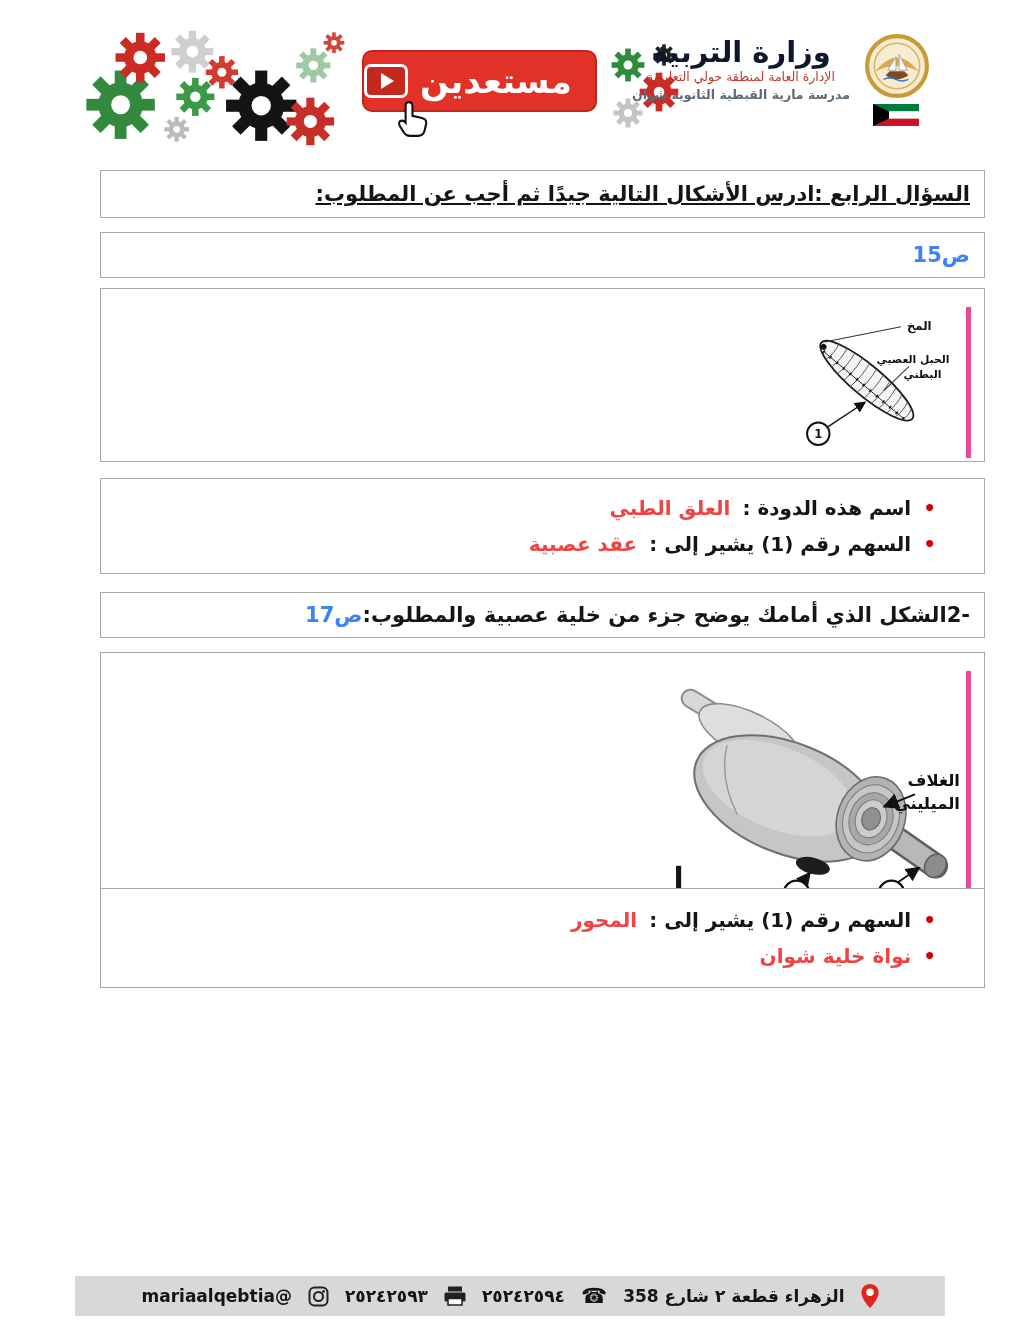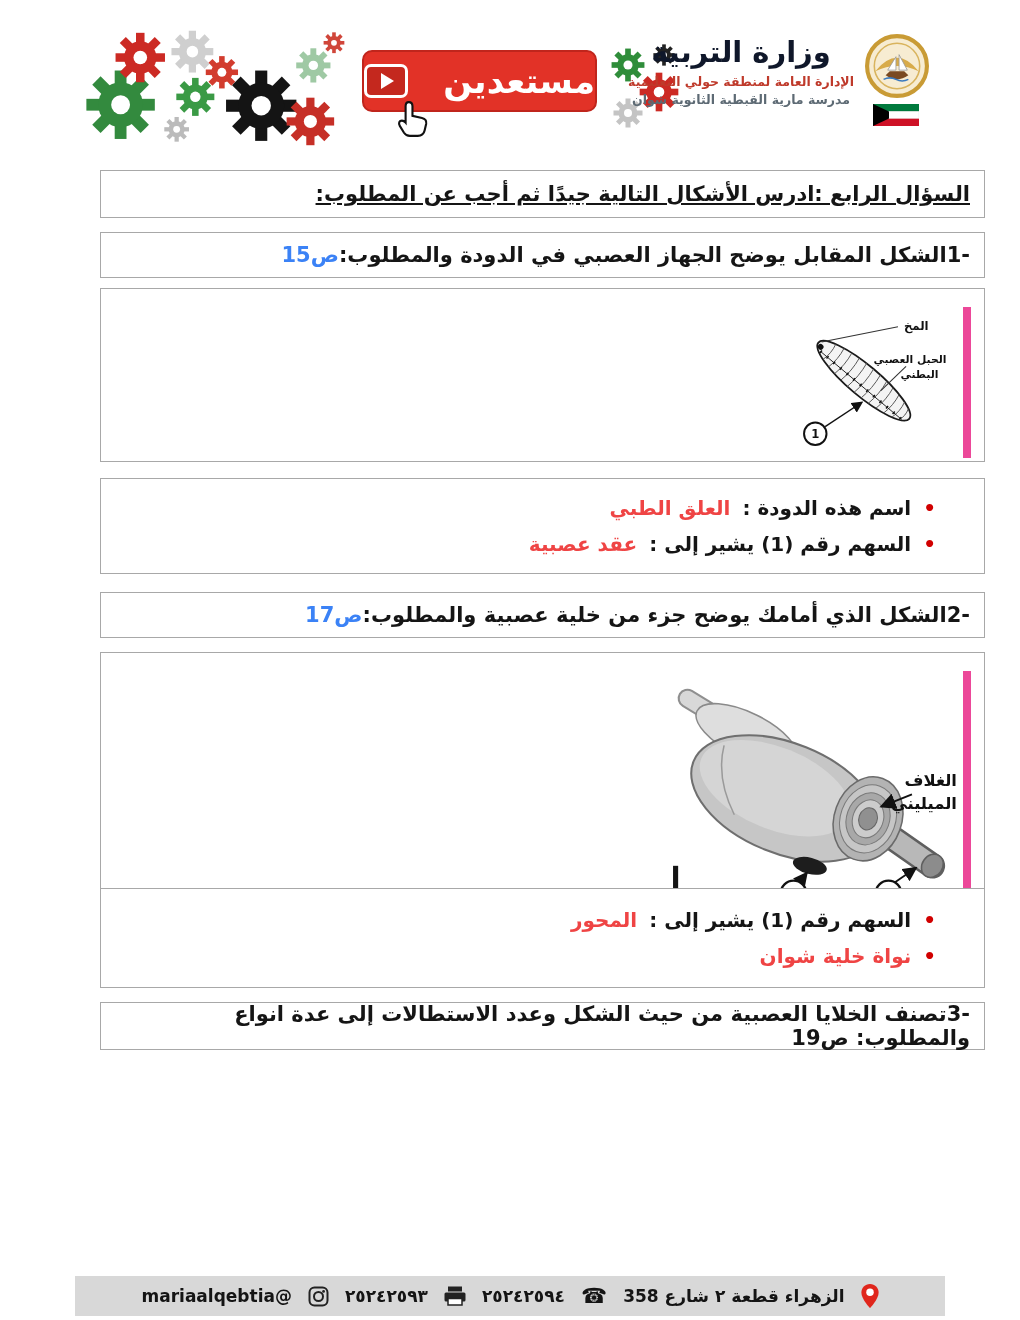--- a/index.html
+++ b/index.html
@@ -6,30 +6,30 @@
   .page{position:relative;width:1020px;height:1320px;background:#fff;overflow:hidden;
         font-family:"DejaVu Sans",sans-serif;}
   svg text{font-family:"DejaVu Sans",sans-serif;font-weight:bold;fill:#111;}
 
   
   .header{position:absolute;left:75px;top:26px;width:880px;height:128px;}
   .gears-left{position:absolute;left:0;top:4px;width:280px;height:118px;}
   .gears-mid{position:absolute;left:532px;top:14px;width:82px;height:104px;}
   .banner{position:absolute;left:287px;top:24px;width:235px;height:62px;background:#e23227;
           border:2px solid #c0251c;border-radius:10px;display:flex;align-items:center;
-          justify-content:space-between;gap:12px;box-sizing:border-box;}
+          justify-content:flex-start;gap:12px;box-sizing:border-box;}
   .banner-text{color:#fff;font-weight:bold;font-size:34px;direction:rtl;line-height:1;}
   .play-btn{width:44px;height:34px;background:#c4281e;border:3px solid #fff;border-radius:7px;
             display:flex;align-items:center;justify-content:center;box-sizing:border-box;flex:none;}
   .tri{width:0;height:0;border-left:13px solid #fff;border-top:8px solid transparent;
        border-bottom:8px solid transparent;margin-left:3px;}
   .hand{position:absolute;left:32px;bottom:-28px;width:34px;height:38px;}
   .ministry{position:absolute;right:100px;top:10px;width:228px;text-align:center;direction:rtl;}
   .ministry-title{font-size:29px;font-weight:bold;color:#0f172a;line-height:1.15;}
-  .ministry-line1{font-size:12.5px;font-weight:bold;color:#bf3a2b;margin-top:5px;}
+  .ministry-line1{font-size:12.5px;font-weight:normal;color:#bf3a2b;}
   .ministry-line2{font-size:12.5px;font-weight:bold;color:#5d6a74;margin-top:3px;}
   .emblem{position:absolute;right:26px;top:8px;width:64px;height:64px;}
   .flag{position:absolute;right:36px;top:78px;width:46px;height:22px;}
 
   
   .box{position:absolute;left:100px;width:885px;border:1px solid #a8a8a8;background:#fff;
        box-sizing:border-box;}
   .line-box{display:flex;align-items:center;padding:0 14px;direction:rtl;font-size:21px;
             font-weight:bold;color:#151515;}
   .red{color:#3b82f6;}
@@ -39,21 +39,21 @@
   .ans1-box{top:478px;height:96px;}
   .item2-box{top:592px;height:46px;}
   .fig2-box{top:652px;height:284px;text-align:center;}
   .ans2-box{top:888px;height:100px;}
   .item3-box{top:1002px;height:48px;}
   .ans-box{display:flex;flex-direction:column;justify-content:center;gap:12px;
            padding:0 48px 0 14px;direction:rtl;font-size:20px;font-weight:bold;color:#151515;}
   .ans-line{display:flex;align-items:baseline;gap:12px;}
   .bullet{color:#d10000;font-size:20px;flex:none;}
   .ans-value{color:#ef4444;}
-  .fig-wrap{position:absolute;right:13px;top:18px;bottom:3px;border-right:8px solid #ec4899;}
+  .fig-wrap{position:absolute;right:13px;top:18px;bottom:3px;border-right:5px solid #ec4899;}
   .fig1-wrap{width:184px;}
   .fig2-wrap{width:292px;}
   .fig-wrap svg{display:block;width:100%;height:100%;}
 
   
   .footer{position:absolute;left:75px;top:1276px;width:870px;height:40px;background:#d8d8d8;
           display:flex;direction:rtl;align-items:center;justify-content:center;gap:16px;
           font-size:17px;font-weight:bold;color:#141414;}
   .f-icon{display:flex;align-items:center;flex:none;}
   .phone-glyph{font-size:21px;line-height:1;}
@@ -129,21 +129,20 @@
       <rect x="0" y="14.7" width="46" height="7.3" fill="#ce1126"></rect>
       <polygon points="0,0 16,7.5 16,14.5 0,22" fill="#000000"></polygon>
     </svg>
   </div>
 
   <div class="box q-box line-box">
     <span>السؤال الرابع :ادرس الأشكال التالية جيدًا ثم أجب عن المطلوب:</span>
   </div>
 
   <div class="box item1-box line-box">
-    <span>-1الشكل المقابل يوضح الجهاز العصبي في الدودة والمطلوب: </span>
     <span class="red">ص15</span>
   </div>
 
   <div class="box fig1-box">
     <div class="fig-wrap fig1-wrap">
       <svg viewBox="0 0 176 168" preserveAspectRatio="xMidYMid meet">
         <defs>
           <marker id="ah1" markerWidth="8" markerHeight="8" refX="7" refY="4" orient="auto">
             <path d="M0,0 L8,4 L0,8 Z" fill="#111111"></path>
           </marker>
@@ -242,23 +241,20 @@
       <span class="bullet">•</span>
       <span>السهم رقم (1) يشير إلى :</span>
       <span class="ans-value">المحور</span>
     </div>
     <div class="ans-line">
       <span class="bullet">•</span>
       <span class="ans-value">نواة خلية شوان</span>
     </div>
   </div>
 
-  <div class="box item3-box line-box">
-    <span>-3تصنف الخلايا العصبية من حيث الشكل وعدد الاستطالات إلى عدة انواع والمطلوب: ص19</span>
-  </div>
 
   <div class="footer">
     <span class="f-icon">
       <svg width="18" height="26" viewBox="0 0 24 34">
         <path d="M12 1 C5.4 1 0.5 6 0.5 12.5 C0.5 21 12 33 12 33 C12 33 23.5 21 23.5 12.5 C23.5 6 18.6 1 12 1 Z" fill="#e0261c"></path>
         <circle cx="12" cy="12" r="5" fill="#ffffff"></circle>
       </svg>
     </span>
     <span>الزهراء قطعة ٢ شارع 358</span>
     <span class="f-icon phone-glyph">☎</span>

